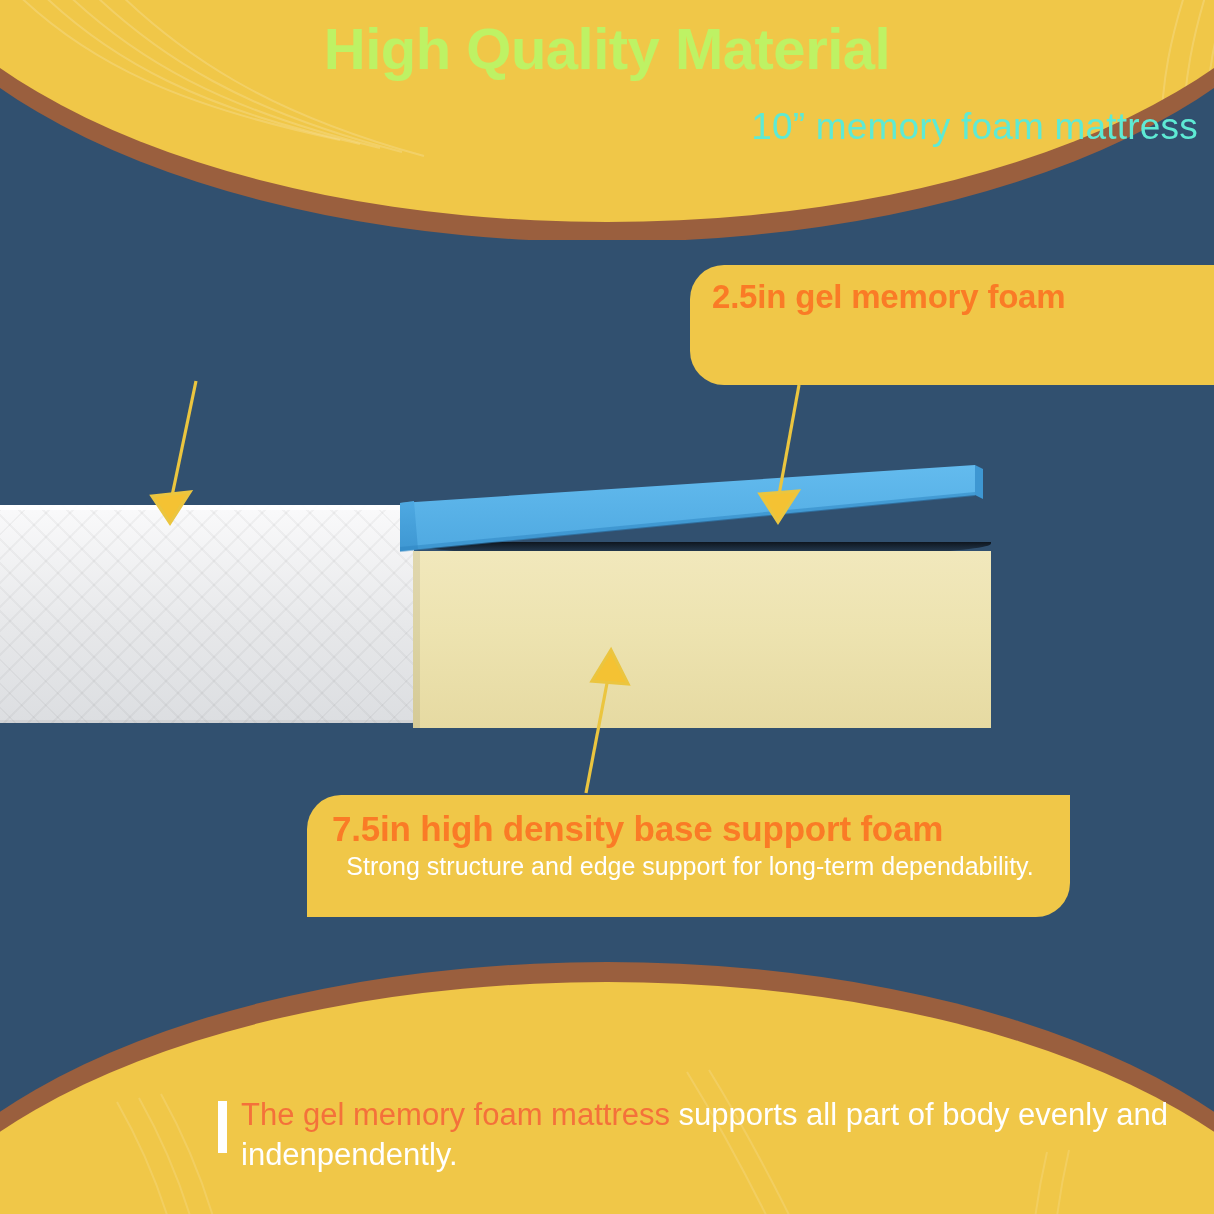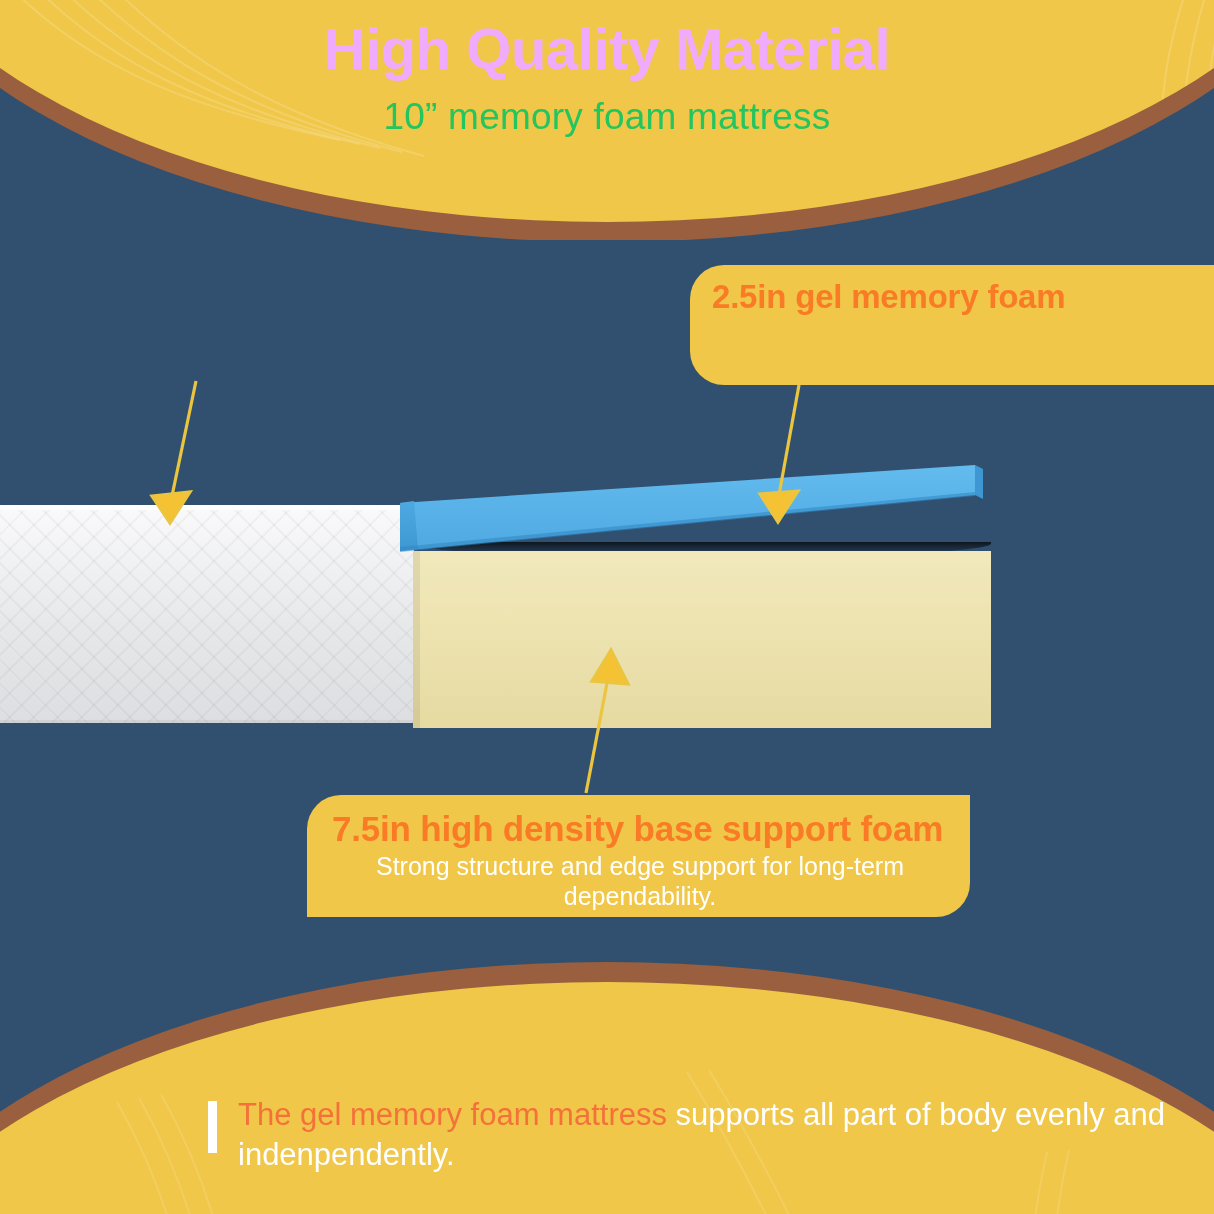--- a/index.html
+++ b/index.html
@@ -22,43 +22,43 @@
   .hdr-yellow{
     position:absolute;left:-130px;top:-490px;
     width:1474px;height:712px;border-radius:50%;
     background:#F0C748;
     overflow:hidden;
   }
   .hdr-swirl{position:absolute;left:0;top:0;width:100%;height:100%;opacity:.45;}
   .header-text{position:absolute;left:0;top:0;width:1214px;text-align:center;z-index:9;}
   .title{
     margin:0;padding-top:19px;
-    font-size:58px;font-weight:bold;color:#f0abfc;
+    font-size:58px;font-weight:bold;color:#bef264;
     letter-spacing:-.5px;line-height:1.05;
   }
   .subtitle{
-    margin:6px;padding-top:10px;
-    font-size:37px;color:#22c55e;font-weight:500;letter-spacing:.2px;
+    margin:16px;padding-top:10px;
+    font-size:37px;color:#5eead4;font-weight:500;letter-spacing:.2px;text-align:right;
   }
 
   
   .footer-wrap{position:absolute;left:0;bottom:0;width:1214px;height:260px;overflow:hidden;z-index:5;}
   .ftr-brown{
     position:absolute;left:-133px;top:8px;
     width:1480px;height:700px;border-radius:50%;
     background:#9A5F3E;
   }
   .ftr-yellow{
     position:absolute;left:-133px;top:28px;
     width:1480px;height:700px;border-radius:50%;
     background:#F0C748;overflow:hidden;
   }
   .footer-text{
-    position:absolute;left:208px;top:1095px;width:960px;z-index:9;
-    display:flex;align-items:flex-start;gap:21px;
+    position:absolute;left:218px;top:1095px;width:960px;z-index:9;
+    display:flex;align-items:flex-start;gap:14px;
   }
   .ftr-bar{width:9px;height:52px;background:#FFFFFF;flex:none;margin-top:6px;}
   .ftr-line{font-size:31px;line-height:1.28;color:#FFFFFF;font-weight:500;}
   .ftr-accent{color:#F4713A;}
 
   
   .mattress{position:absolute;left:0;top:0;width:1214px;height:1214px;z-index:3;}
 
   .cover-slab{
     position:absolute;left:-10px;top:505px;width:424px;height:218px;
@@ -106,21 +106,21 @@
   #callout-cover .c-body{font-size:25px;padding-top:3px;}
 
   #callout-gel{
     left:690px;top:265px;width:592px;height:120px;
     border-radius:34px 0 0 34px;
   }
   #callout-gel .c-title{font-size:33px;}
   #callout-gel .c-body{font-size:25px;padding-top:3px;}
 
   #callout-base{
-    left:307px;top:795px;width:663px;height:122px;
+    left:307px;top:795px;width:763px;height:122px;
     border-radius:34px 0 34px 0;
     padding-left:25px;
   }
   #callout-base .c-title{font-size:35px;}
   #callout-base .c-body{font-size:25px;padding-top:4px;text-align:center;}
 
   .leaders{position:absolute;left:0;top:0;width:1214px;height:1214px;z-index:7;pointer-events:none;}
 </style>
 </head>
 <body>

